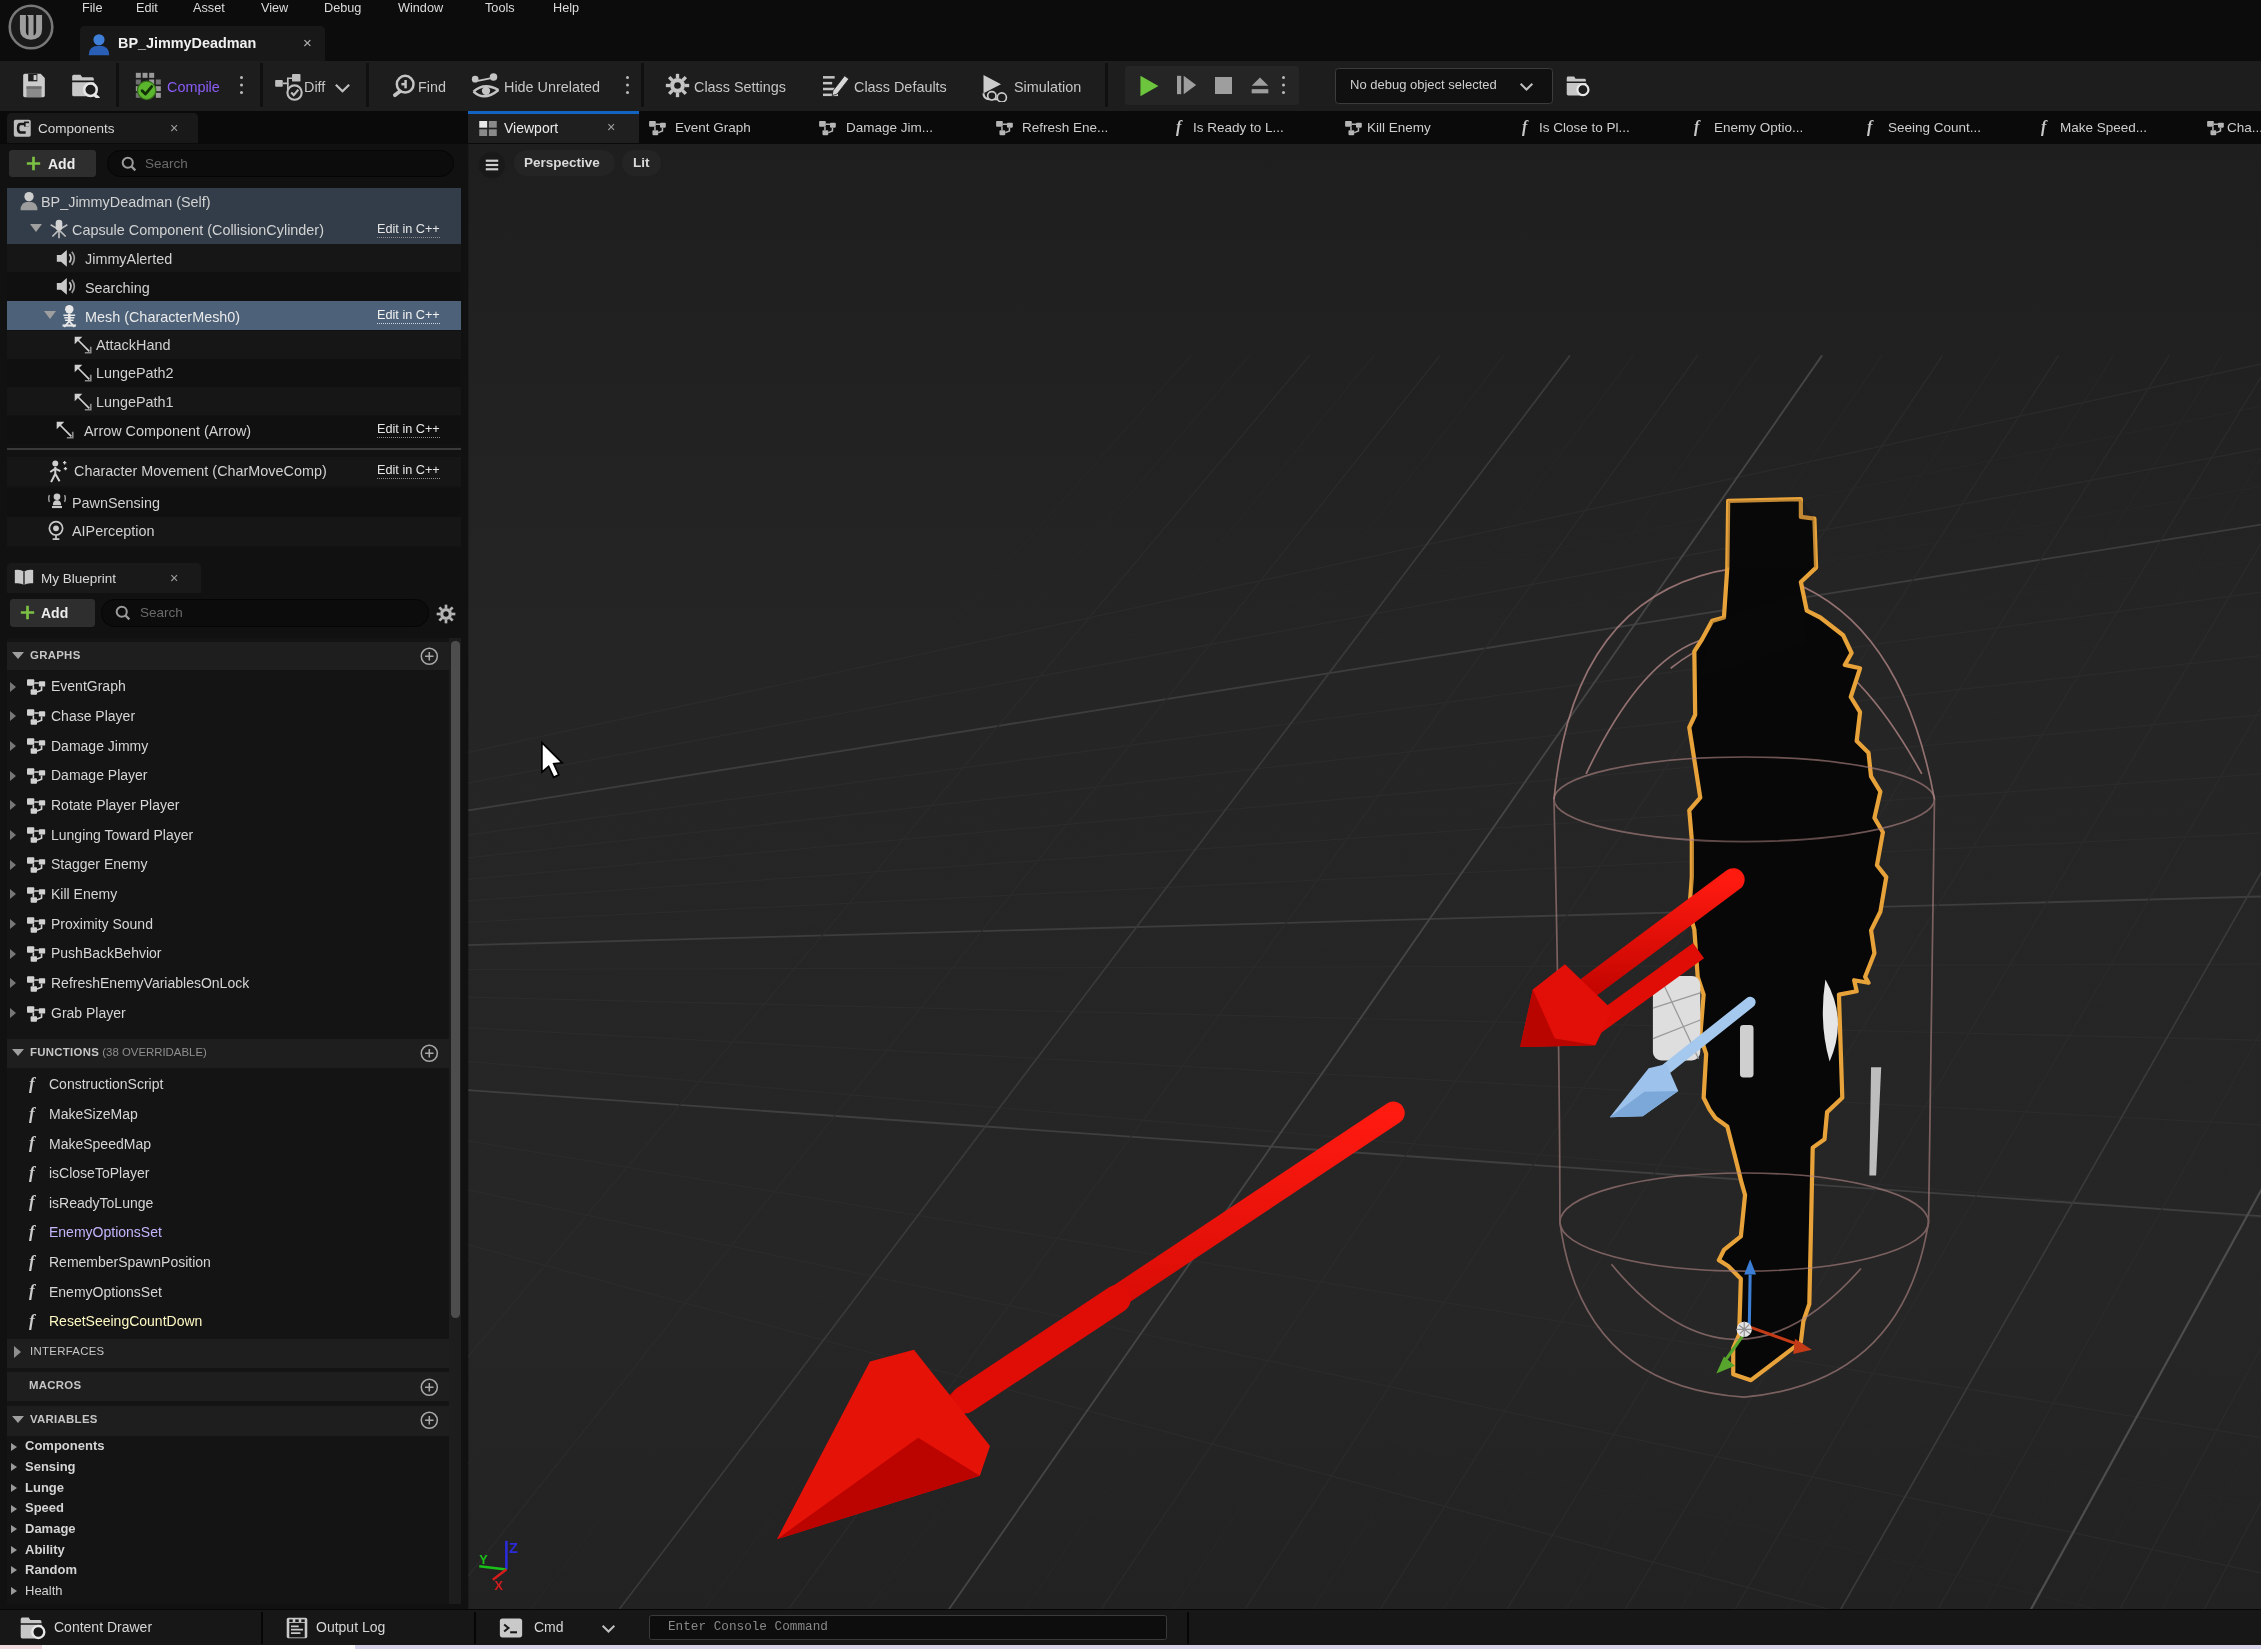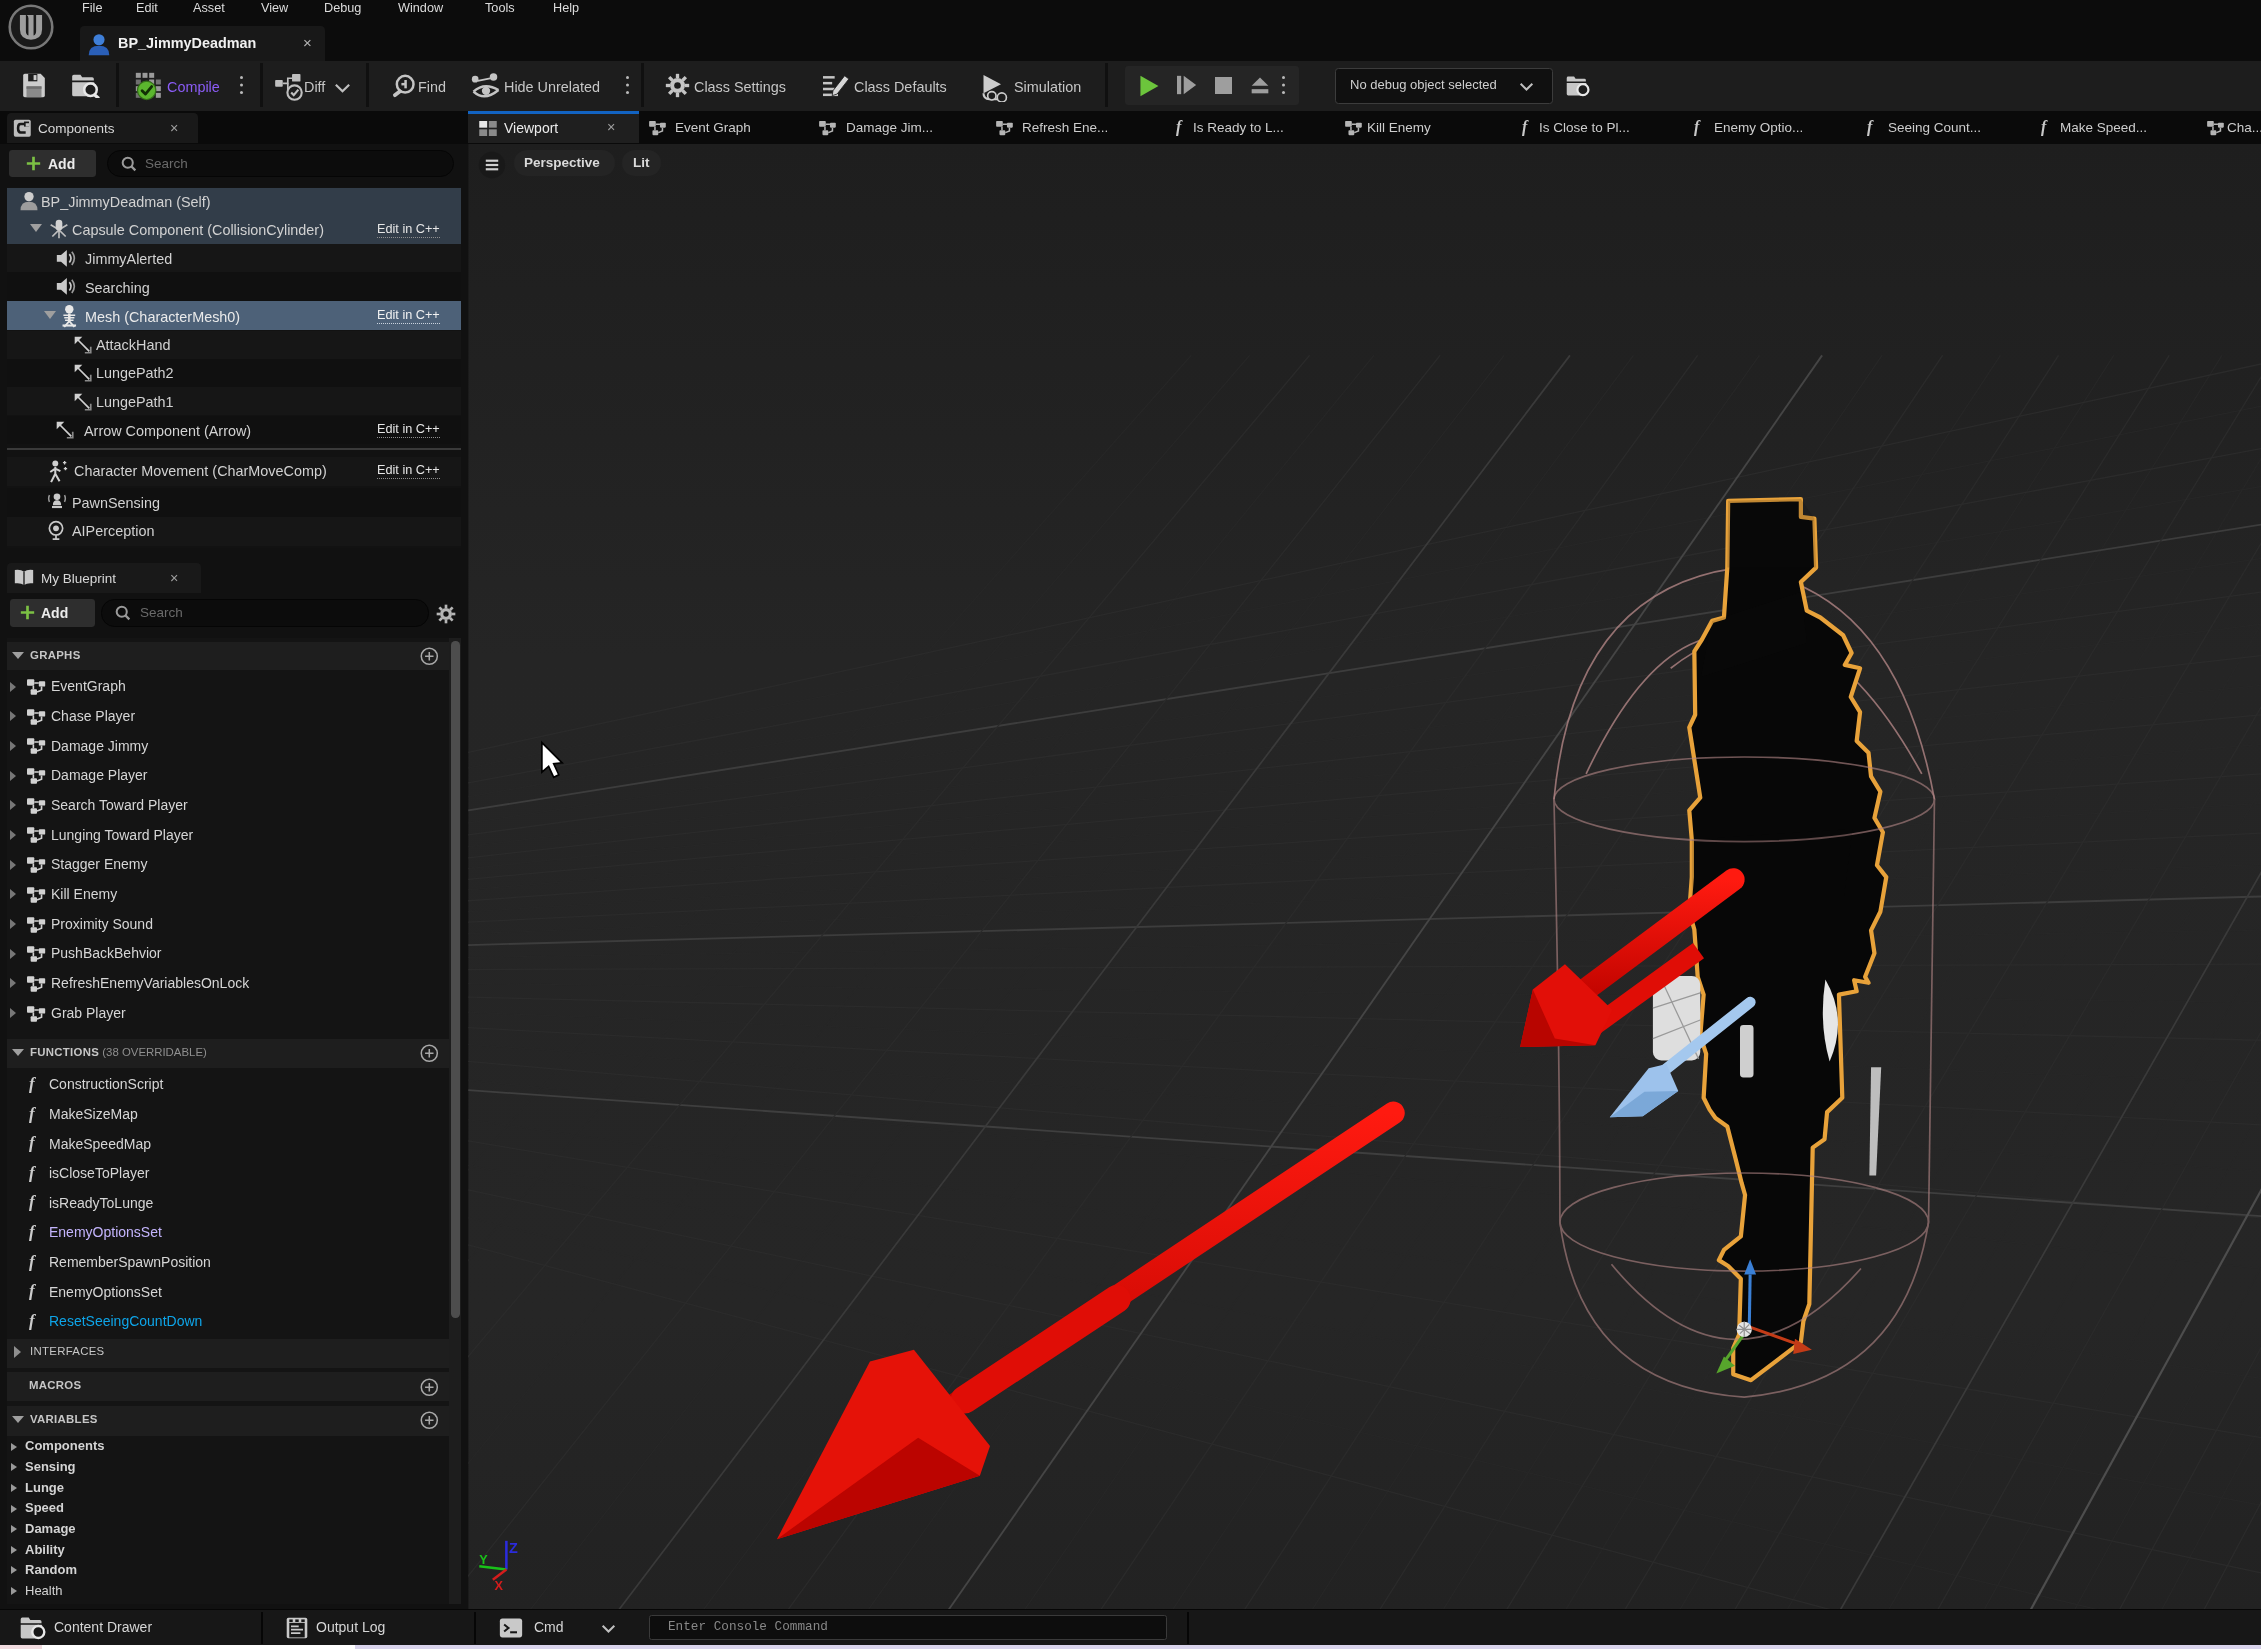--- a/index.html
+++ b/index.html
@@ -452,21 +452,21 @@
 <div class="tx" style="left:51px;top:767px;font-size:14px;color:#d6d6d6">Damage Player</div>
 <div class="tri-r" style="left:10px;top:800px;border-top-width:5px;border-bottom-width:5px;border-left-width:6.8px;border-left-color:#777"></div>
 <svg class="abs" style="left:27px;top:798px" width="20" height="17" viewBox="0 0 22 18">
       <g fill="#d2d2d2">
         <rect x="0" y="0" width="8" height="7" rx="1"></rect>
         <rect x="13" y="2" width="7" height="6" rx="1"></rect>
         <rect x="4" y="11" width="7" height="6" rx="1"></rect>
         <path d="M8 4 L13 4 M7 7 L7 11 M16 8 L16 12 L11 14" stroke="#d2d2d2" stroke-width="1.8" fill="none"></path>
       </g>
     </svg>
-<div class="tx" style="left:51px;top:797px;font-size:14px;color:#d6d6d6">Search Toward Player</div>
+<div class="tx" style="left:51px;top:797px;font-size:14px;color:#d6d6d6">Rotate Player Player</div>
 <div class="tri-r" style="left:10px;top:830px;border-top-width:5px;border-bottom-width:5px;border-left-width:6.8px;border-left-color:#777"></div>
 <svg class="abs" style="left:27px;top:827px" width="20" height="17" viewBox="0 0 22 18">
       <g fill="#d2d2d2">
         <rect x="0" y="0" width="8" height="7" rx="1"></rect>
         <rect x="13" y="2" width="7" height="6" rx="1"></rect>
         <rect x="4" y="11" width="7" height="6" rx="1"></rect>
         <path d="M8 4 L13 4 M7 7 L7 11 M16 8 L16 12 L11 14" stroke="#d2d2d2" stroke-width="1.8" fill="none"></path>
       </g>
     </svg>
 <div class="tx" style="left:51px;top:827px;font-size:14px;color:#d6d6d6">Lunging Toward Player</div>
@@ -547,21 +547,21 @@
 <div class="tx" style="left:49px;top:1165px;font-size:14px;color:#d6d6d6">isCloseToPlayer</div>
 <div class="tx" style="left:29px;top:1192px;font-size:17px;color:#cdcdcd;font-family:'Liberation Serif',serif;font-style:italic;font-weight:700">f</div>
 <div class="tx" style="left:49px;top:1195px;font-size:14px;color:#d6d6d6">isReadyToLunge</div>
 <div class="tx" style="left:29px;top:1222px;font-size:17px;color:#cdcdcd;font-family:'Liberation Serif',serif;font-style:italic;font-weight:700">f</div>
 <div class="tx" style="left:49px;top:1224px;font-size:14px;color:#c4b5fd">EnemyOptionsSet</div>
 <div class="tx" style="left:29px;top:1252px;font-size:17px;color:#cdcdcd;font-family:'Liberation Serif',serif;font-style:italic;font-weight:700">f</div>
 <div class="tx" style="left:49px;top:1254px;font-size:14px;color:#d6d6d6">RememberSpawnPosition</div>
 <div class="tx" style="left:29px;top:1281px;font-size:17px;color:#cdcdcd;font-family:'Liberation Serif',serif;font-style:italic;font-weight:700">f</div>
 <div class="tx" style="left:49px;top:1284px;font-size:14px;color:#d6d6d6">EnemyOptionsSet</div>
 <div class="tx" style="left:29px;top:1311px;font-size:17px;color:#cdcdcd;font-family:'Liberation Serif',serif;font-style:italic;font-weight:700">f</div>
-<div class="tx" style="left:49px;top:1313px;font-size:14px;color:#0ea5e9">ResetSeeingCountDown</div>
+<div class="tx" style="left:49px;top:1313px;font-size:14px;color:#fef9c3">ResetSeeingCountDown</div>
 <div class="abs" style="left:6.8px;top:1339px;width:442px;height:29px;background:#1e1e1e"></div>
 <div class="tri-r" style="left:13.5px;top:1346px;border-top-width:6px;border-bottom-width:6px;border-left-width:7.6px"></div>
 <div class="tx" style="left:30px;top:1345px;font-size:11.4px;font-weight:400;letter-spacing:0.3px;color:#c6c6c6">INTERFACES</div>
 <div class="abs" style="left:6.8px;top:1372px;width:442px;height:29px;background:#1e1e1e"></div>
 <div class="tx" style="left:29px;top:1379px;font-size:11.4px;font-weight:700;letter-spacing:0.3px;color:#c6c6c6">MACROS</div>
 <svg class="abs" style="left:420px;top:1378px" width="18.6" height="18.6" viewBox="0 0 22 22">
       <circle cx="11" cy="11" r="9.5" fill="none" stroke="#a8a8a8" stroke-width="1.8"></circle>
       <path d="M11 6 V16 M6 11 H16" stroke="#a8a8a8" stroke-width="1.8"></path>
     </svg>
 <div class="abs" style="left:6.8px;top:1406px;width:442px;height:30px;background:#1e1e1e"></div>

